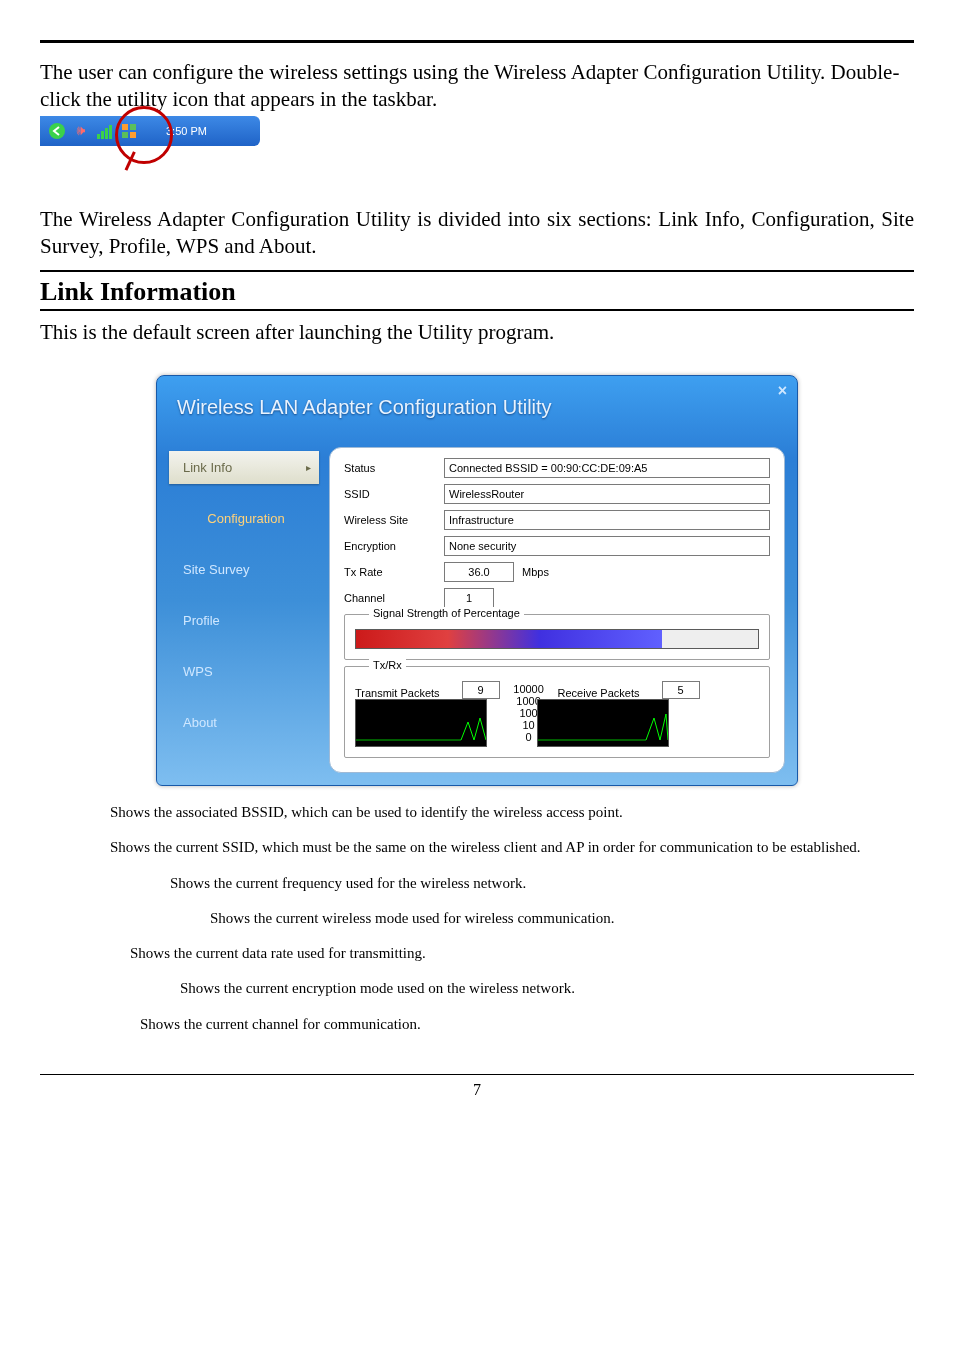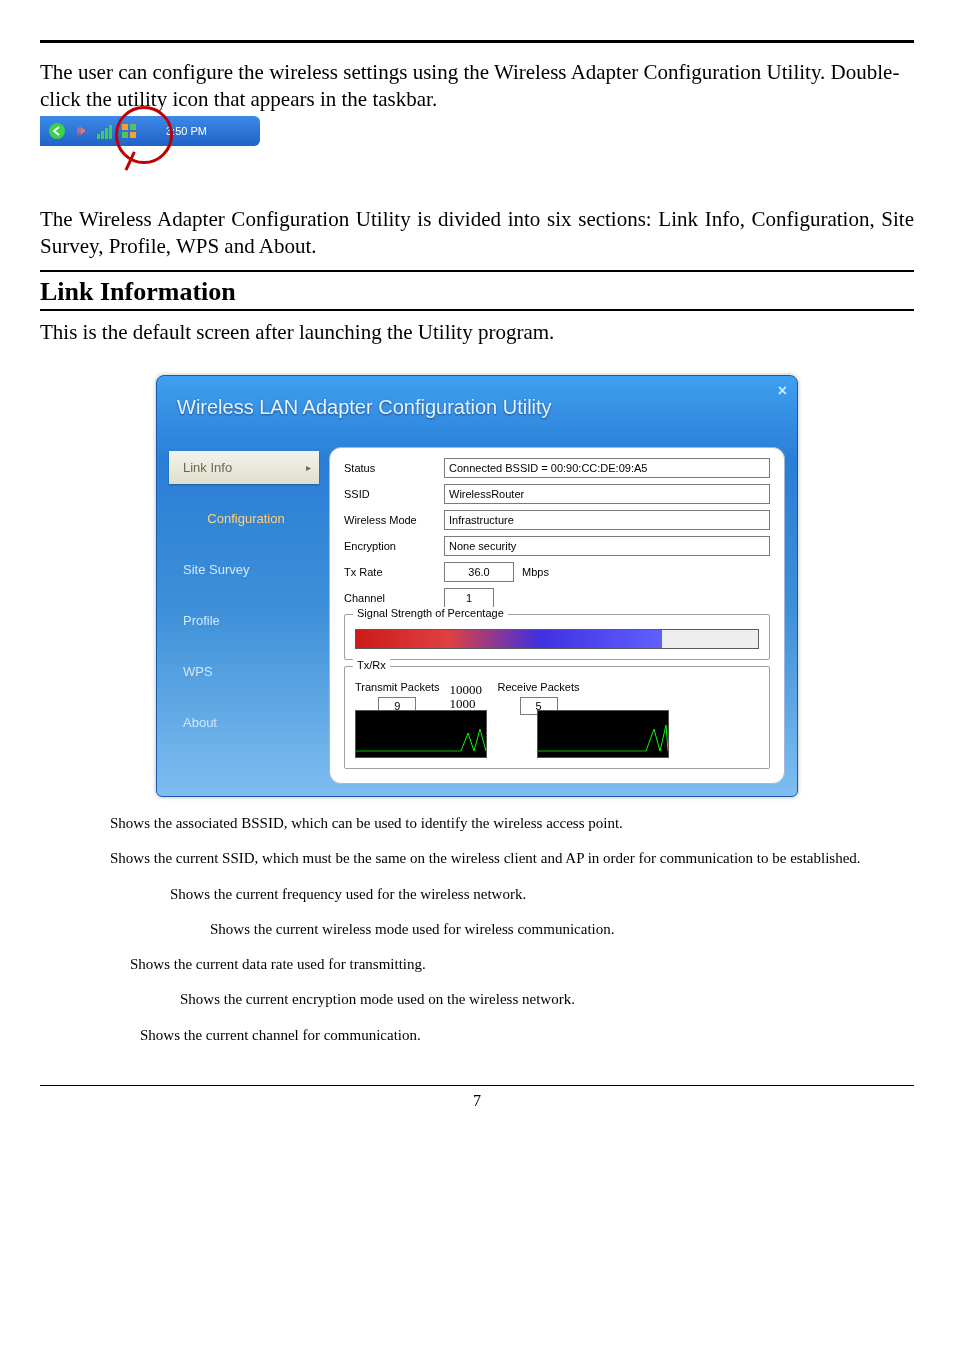--- a/index.html
+++ b/index.html
@@ -174,21 +174,21 @@
   .row .unit { margin-left: 8px; }
   .fieldset {
     border: 1px solid #a0a0a0;
     border-radius: 2px;
     margin-top: 6px;
     padding: 14px 10px 10px 10px;
     position: relative;
   }
   .fieldset .legend {
     position: absolute;
-    top: -8px; left: 8px;
+    top: -8px; left: 24px;
     background: #fff;
     padding: 0 4px;
     font-size: 11px;
   }
   .signal-bar {
     height: 18px;
     border: 1px solid #5a5a5a;
     background: #eee;
     position: relative;
     color: #fff;
@@ -207,38 +207,37 @@
     position: relative;
     z-index: 1;
   }
   .txrx {
     display: flex;
     gap: 10px;
     align-items: flex-start;
   }
   .txrx-col {
     display: flex;
-    align-items: center;
-    gap: 4px;
-    flex-direction: column;
+    align-items: flex-end;
+    gap: 22px;
   }
   .txrx .plbl { font-size: 11px; }
   .txrx .pval {
     border: 1px solid #7a7a7a;
     width: 36px; height: 16px;
     line-height: 16px;
     text-align: center;
     font-size: 11px;
   }
   .scale {
     width: 38px;
-    font-size: 13px;
+    font-size: 11px;
+    text-align: center;
     line-height: 1.1;
     padding-top: 2px;
-    font-family: Liberation Serif, serif;
   }
   .spark {
     width: 130px; height: 46px;
     background: #000;
     border: 1px solid #555;
     position: relative;
     overflow: hidden;
     margin-top: 2px;
   }
   .spark svg { width: 100%; height: 100%; display: block; }
@@ -318,21 +317,21 @@
       <div class="content">
         <div class="row">
           <div class="lbl">Status</div>
           <div class="val">Connected BSSID = 00:90:CC:DE:09:A5</div>
         </div>
         <div class="row">
           <div class="lbl">SSID</div>
           <div class="val">WirelessRouter</div>
         </div>
         <div class="row">
-          <div class="lbl">Wireless Mode</div>
+          <div class="lbl">Wireless Site</div>
           <div class="val">Infrastructure</div>
         </div>
         <div class="row">
           <div class="lbl">Encryption</div>
           <div class="val">None security</div>
         </div>
         <div class="row">
           <div class="lbl">Tx Rate</div>
           <div class="val short">36.0</div>
           <div class="unit">Mbps</div>

